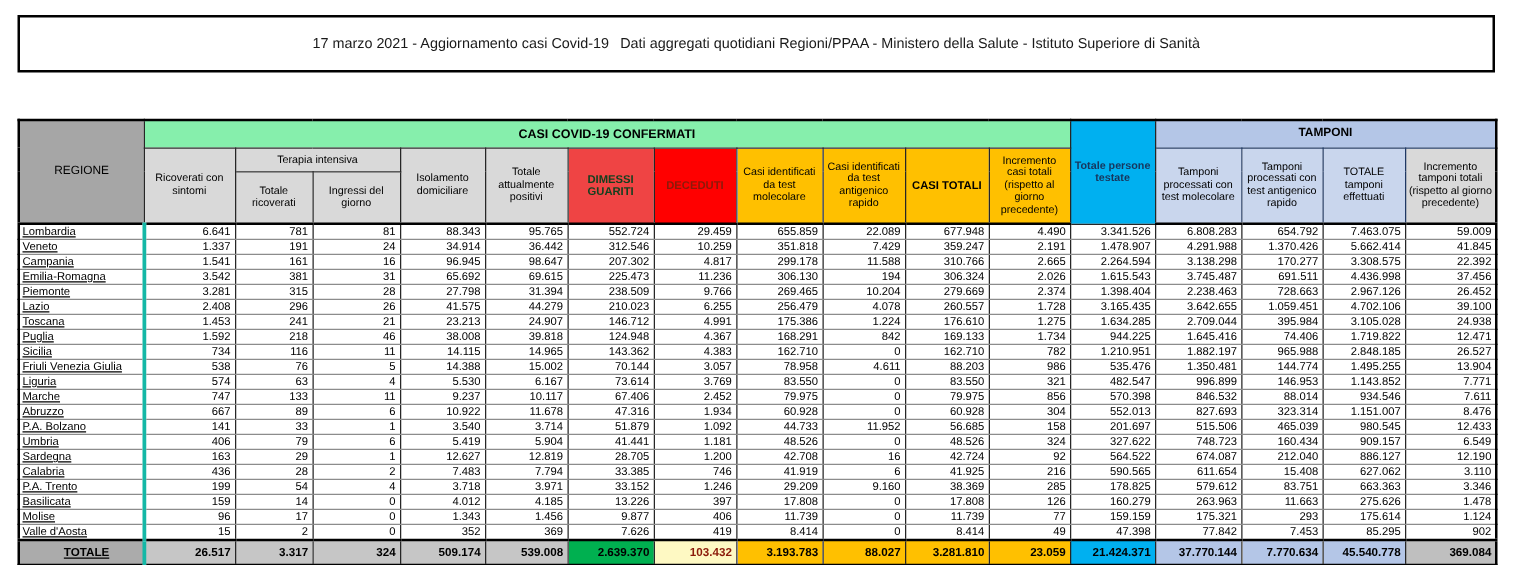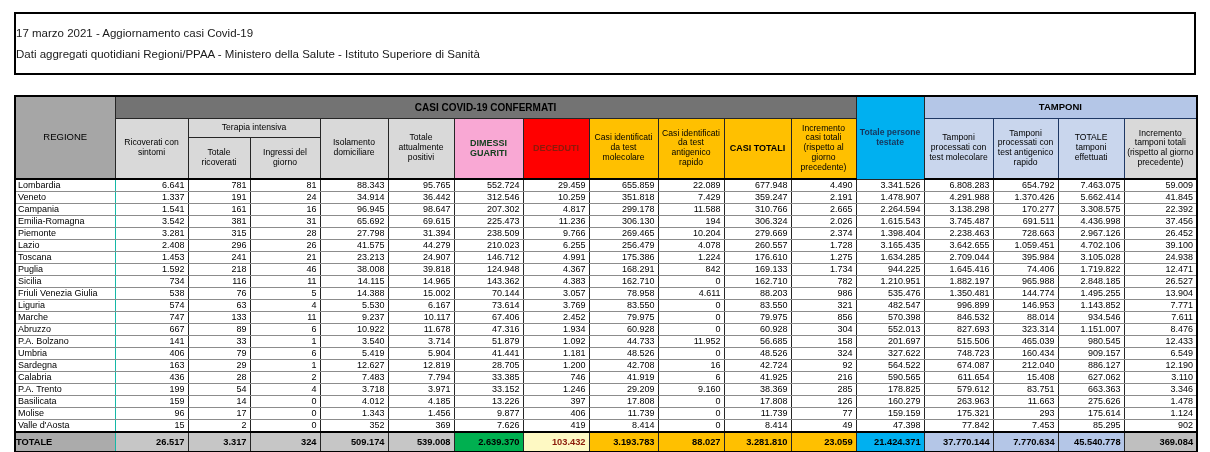--- a/index.html
+++ b/index.html
@@ -6,23 +6,23 @@
   html,body { background:#ffffff; }
   body {
     width: 1210px; height: 452px;
     font-family: "Liberation Sans", sans-serif;
     color: #000;
     position: relative;
     overflow: hidden;
   }
   .title-box {
     position: absolute; left: 14px; top: 12px;
-    width: 1182px; height: 63px;
+    width: 1182px; height: 46px;
     border: 2px solid #000;
-    display: flex; flex-direction: column; justify-content: center; align-items: flex-start;
+    display: flex; flex-direction: row; justify-content: center; align-items: center;
     gap: 9px;
   }
   .title-box .tline { font-size: 11.5px; color:#1a1a1a; }
 
   table.covid {
     position: absolute; left: 14px; top: 95px;
     width: 1182px;
     border-collapse: collapse;
     table-layout: fixed;
     border: 2px solid #000;
@@ -38,23 +38,23 @@
     padding: 1px 2px;
     white-space: normal; line-height: 1.15;
     border: 1px solid #262626;
   }
   thead tr.band-row th { height: 22px; }
   thead tr.terapia-row th { height: 19px; }
   thead tr.sub-row th { height: 42px; }
   thead tr:last-child th, thead th[rowspan="2"], thead th.h-regione, thead th.h-persone { border-bottom: 2px solid #000; }
   th.bold { font-weight: bold; }
   th.h-regione { background: #a6a6a6; font-weight: normal; font-size: 9.5px; }
-  th.h-band-casi { background: #737373; font-weight: bold; font-size: 10px; }
+  th.h-band-casi { background: #86efac; font-weight: bold; font-size: 10px; }
   th.h-band-tamponi { background: #b4c6e7; font-weight: bold; font-size: 9.5px; border-color:#1f3864;margin-left:45px; }
-  th.h-green { background: #f9a8d4; color: #14401f; font-weight: bold; font-size: 9px; }
+  th.h-green { background: #ef4444; color: #14401f; font-weight: bold; font-size: 9px; }
   th.h-red { background: #ff0000; color: #8b1a0a; font-weight: bold; font-size: 9px; }
   th.h-yellow { background: #ffc000; }
   th.h-yellow.bold { font-weight: bold; font-size: 9px; }
   th.h-cyan { background: #00b0f0; color:#17365d; font-weight: bold; }
   th.h-blue { background: #c9d6ed; border-color:#1f3864; }
   th.h-grayl { background: #d9d9d9; border-color:#1f3864; }
 
   tbody td {
     font-size: 9px;
     height: 11.6px;
@@ -62,30 +62,31 @@
     padding: 0 3px 0 1px;
     text-align: right;
     background: #fff;
     border-left: 1px solid #262626;
     border-right: 1px solid #262626;
     border-top: 1px solid #8c8c8c;
     border-bottom: 1px solid #8c8c8c;
   }
   tbody td.region {
     text-align: left; padding-left: 2px;
-    border-right: 1px solid #14b8a6;
+    border-right: 3px solid #14b8a6;
+    text-decoration: underline;
   }
   tbody tr.total-row td {
     font-weight: bold;
     background: #c6c6c6;
     height: 19px; line-height: 18px;
     font-size: 9.3px;
     border-top: 2px solid #000;
   }
-  tbody tr.total-row td.region { background: #ababab; text-align: left; padding-left: 0; }
+  tbody tr.total-row td.region { background: #ababab; text-align: center; padding-left: 12px; }
   tbody tr.total-row td.t-green { background: #00b050; }
   tbody tr.total-row td.t-red { background: #fef9c3; color: #8b1a0a; }
   tbody tr.total-row td.t-yellow { background: #ffc000; }
   tbody tr.total-row td.t-cyan { background: #00b0f0; }
   tbody tr.total-row td.t-blue { background: #b4c6e7; margin-left: 17px; }
   tbody tr.total-row td.t-gray { background: #bfbfbf; }
 </style>
 </head>
 <body>
 

